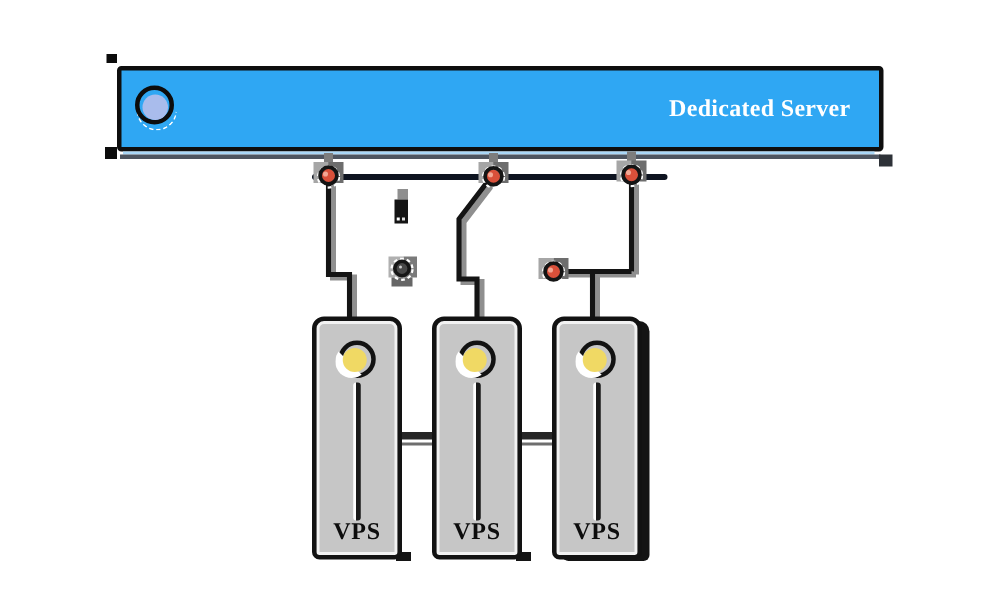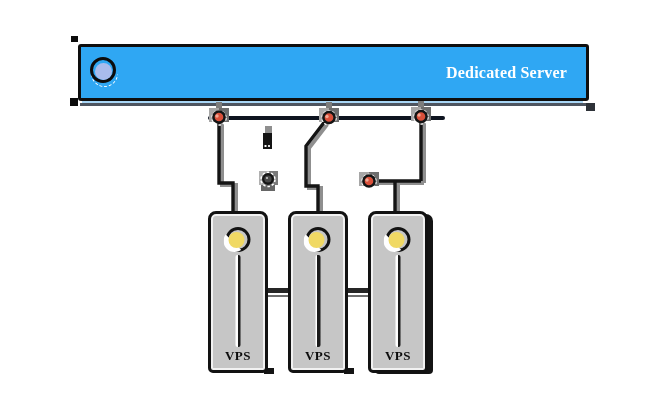--- a/index.html
+++ b/index.html
@@ -46,21 +46,21 @@
   .led-ring{position:absolute;left:50%;top:13px;transform:translateX(-50%);width:19px;height:19px;
             border:3px solid #121212;border-radius:50%;}
   .led-ring::before{content:"";position:absolute;left:-5px;top:0px;width:22px;height:22px;
             background:#fff;border-radius:50%;z-index:-1;
             clip-path:polygon(0 10%,0 100%,90% 100%);}
   .led-fill{position:absolute;left:-0.5px;top:2px;width:16px;height:16px;background:#f0d964;
             border-radius:50%;}
   .slot{position:absolute;left:50%;top:41px;transform:translateX(-50%);width:5px;height:92px;
         background:linear-gradient(to right,#ffffff 0 2px,#1a1a1a 2px);border-radius:2px;}
   .vps-label{position:absolute;left:0;right:0;bottom:6px;text-align:center;font-weight:bold;
-             font-size:13px;color:#0d0d0d;letter-spacing:.5px;}
+             font-size:16px;color:#0d0d0d;letter-spacing:.5px;}
 </style>
 </head>
 <body>
 
 <div class="stage">
 
   <div class="server-bar">
     <div class="knob-dash"></div>
     <div class="knob-ring">
       <div class="knob-fill"></div>

